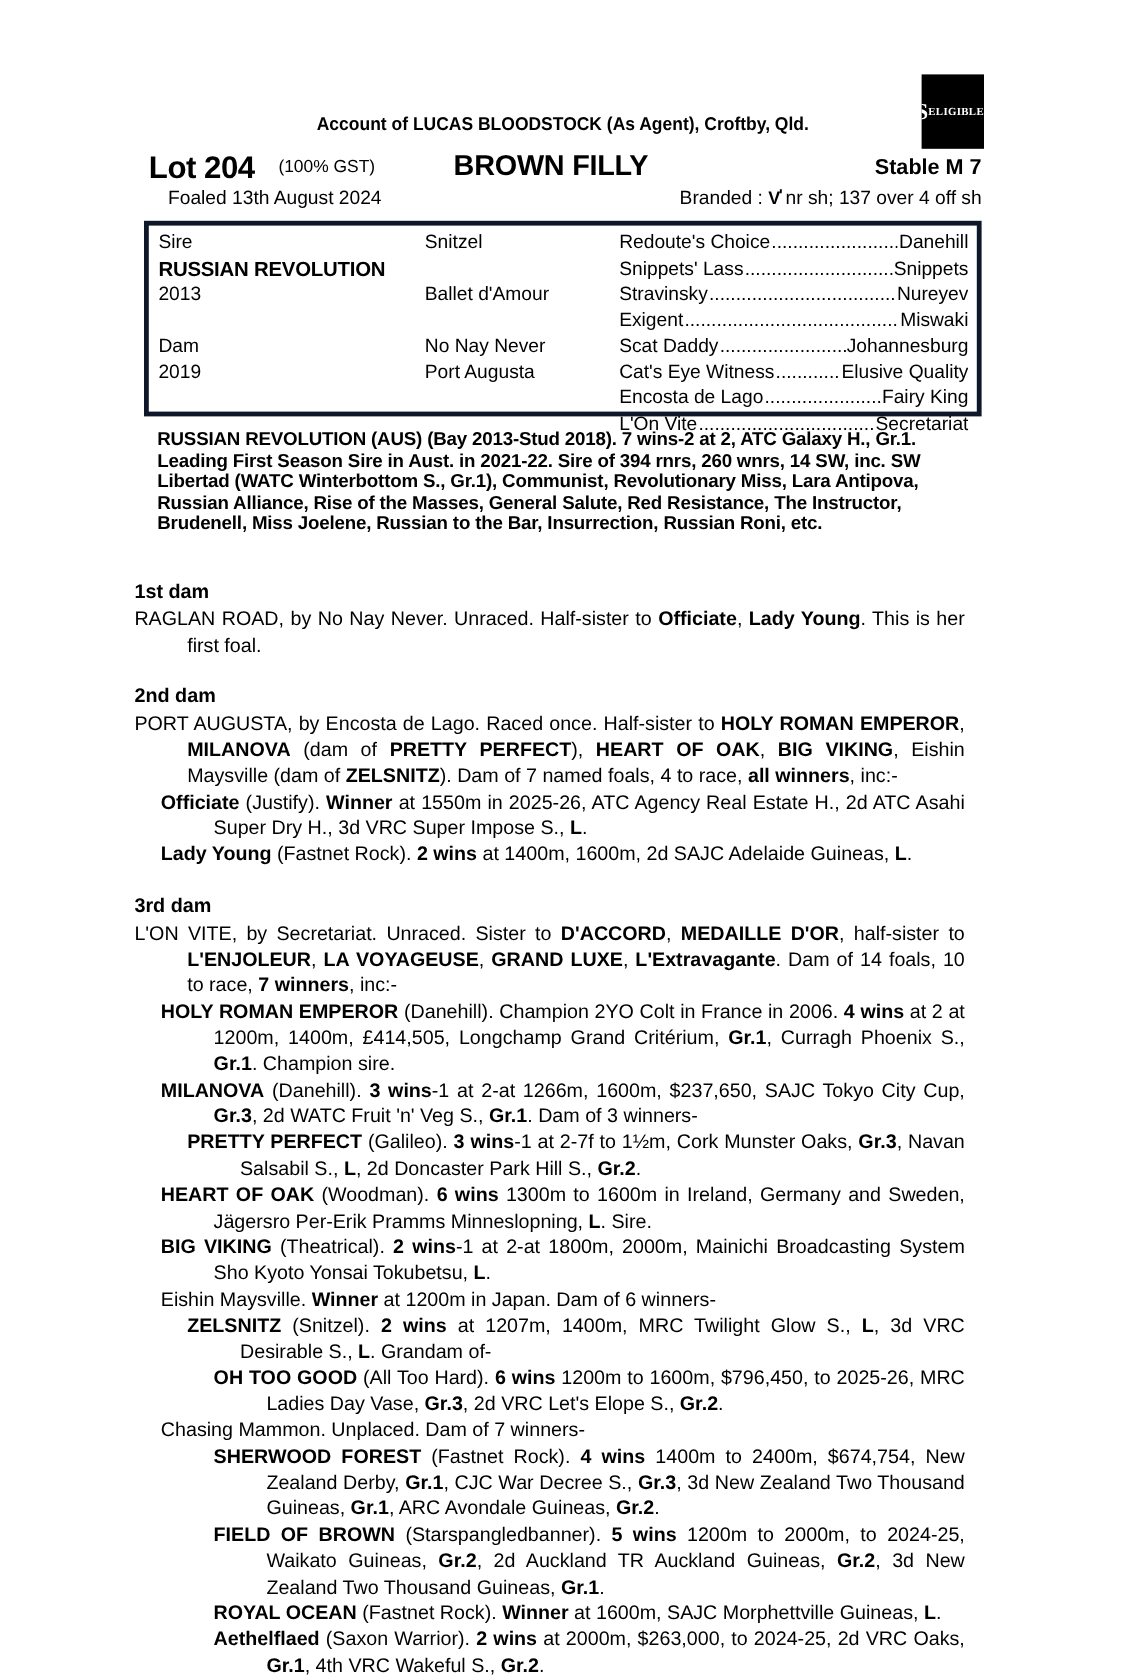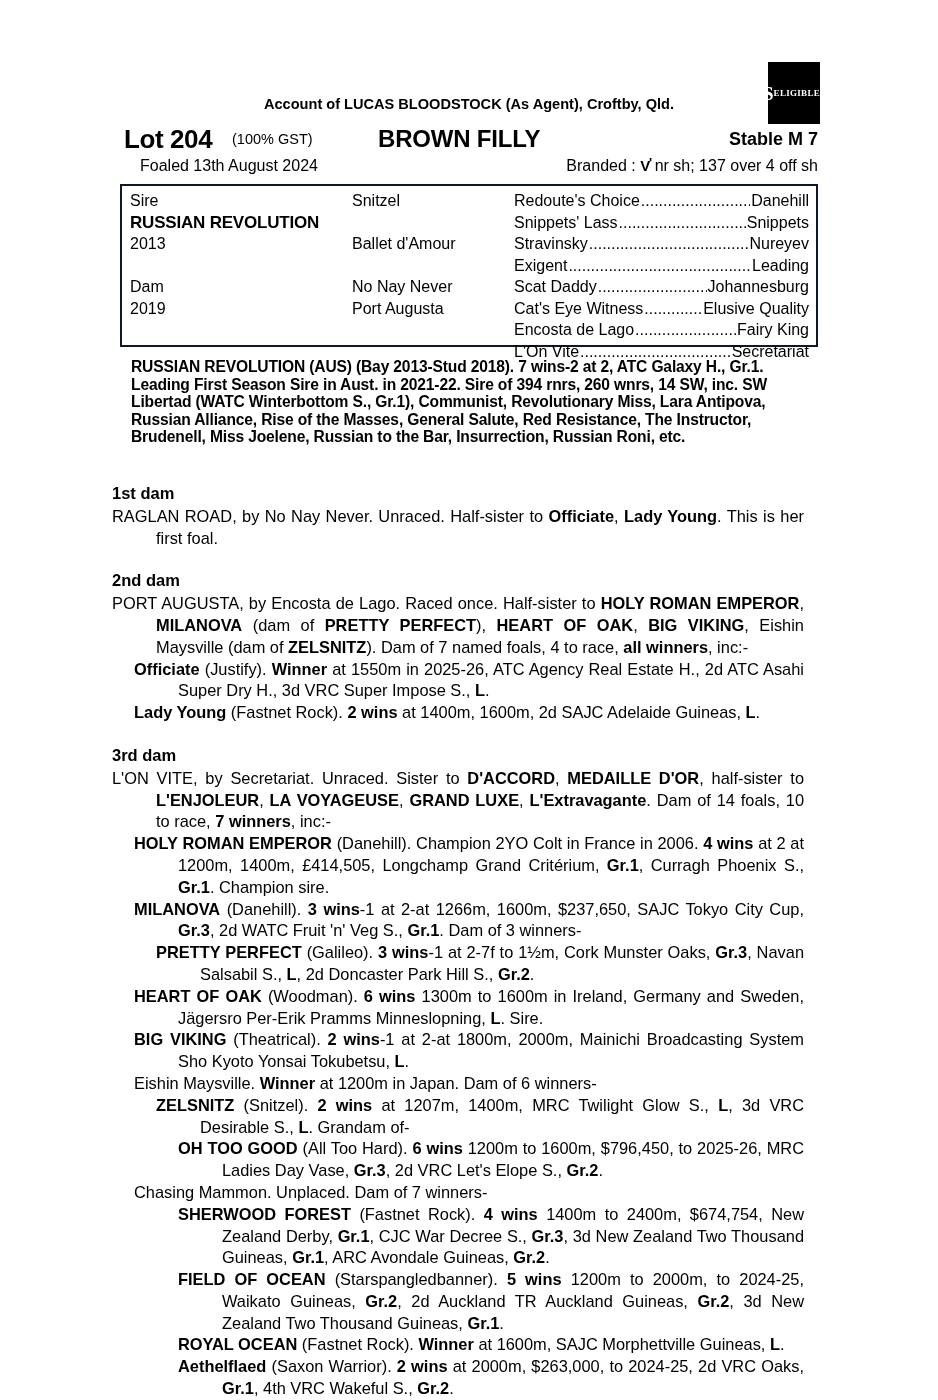--- a/index.html
+++ b/index.html
@@ -125,21 +125,21 @@
     font-size: 13px;
   }
 
   
   .ped-box {
     position: absolute;
     left: 120px;
     top: 184px;
     width: 698px;
     height: 163px;
-    border: 2px solid #0f172a;
+    border: 4px solid #0f172a;
     box-sizing: border-box;
   }
   .ped-inner {
     position: relative;
     width: 100%;
     height: 100%;
     padding: 3px 0 0 0;
     box-sizing: border-box;
   }
   .ped-left {
@@ -319,21 +319,21 @@
             <div class="dotline">
               <span class="nm">Stravinsky</span>
               <span class="dots"></span>
               <span class="vl">Nureyev</span>
             </div>
           </div>
           <div class="ped-line">
             <div class="dotline">
               <span class="nm">Exigent</span>
               <span class="dots"></span>
-              <span class="vl">Leading</span>
+              <span class="vl">Miswaki</span>
             </div>
           </div>
           <div class="ped-line">
             <div class="dotline">
               <span class="nm">Scat Daddy</span>
               <span class="dots"></span>
               <span class="vl">Johannesburg</span>
             </div>
           </div>
           <div class="ped-line">
@@ -377,18 +377,18 @@
       <p class="blk ind2"><b>HOLY ROMAN EMPEROR</b> (Danehill). Champion 2YO Colt in France in 2006. <b>4 wins</b> at 2 at 1200m, 1400m, £414,505, Longchamp Grand Critérium, <b>Gr.1</b>, Curragh Phoenix S., <b>Gr.1</b>. Champion sire.</p>
       <p class="blk ind2"><b>MILANOVA</b> (Danehill). <b>3 wins</b>-1 at 2-at 1266m, 1600m, $237,650, SAJC Tokyo City Cup, <b>Gr.3</b>, 2d WATC Fruit 'n' Veg S., <b>Gr.1</b>. Dam of 3 winners-</p>
       <p class="blk ind3"><b>PRETTY PERFECT</b> (Galileo). <b>3 wins</b>-1 at 2-7f to 1½m, Cork Munster Oaks, <b>Gr.3</b>, Navan Salsabil S., <b>L</b>, 2d Doncaster Park Hill S., <b>Gr.2</b>.</p>
       <p class="blk ind2"><b>HEART OF OAK</b> (Woodman). <b>6 wins</b> 1300m to 1600m in Ireland, Germany and Sweden, Jägersro Per-Erik Pramms Minneslopning, <b>L</b>. Sire.</p>
       <p class="blk ind2"><b>BIG VIKING</b> (Theatrical). <b>2 wins</b>-1 at 2-at 1800m, 2000m, Mainichi Broadcasting System Sho Kyoto Yonsai Tokubetsu, <b>L</b>.</p>
       <p class="blk ind2">Eishin Maysville. <b>Winner</b> at 1200m in Japan. Dam of 6 winners-</p>
       <p class="blk ind3"><b>ZELSNITZ</b> (Snitzel). <b>2 wins</b> at 1207m, 1400m, MRC Twilight Glow S., <b>L</b>, 3d VRC Desirable S., <b>L</b>. Grandam of-</p>
       <p class="blk ind4"><b>OH TOO GOOD</b> (All Too Hard). <b>6 wins</b> 1200m to 1600m, $796,450, to 2025-26, MRC Ladies Day Vase, <b>Gr.3</b>, 2d VRC Let's Elope S., <b>Gr.2</b>.</p>
       <p class="blk ind2">Chasing Mammon. Unplaced. Dam of 7 winners-</p>
       <p class="blk ind4"><b>SHERWOOD FOREST</b> (Fastnet Rock). <b>4 wins</b> 1400m to 2400m, $674,754, New Zealand Derby, <b>Gr.1</b>, CJC War Decree S., <b>Gr.3</b>, 3d New Zealand Two Thousand Guineas, <b>Gr.1</b>, ARC Avondale Guineas, <b>Gr.2</b>.</p>
-      <p class="blk ind4"><b>FIELD OF OCEAN</b> (Starspangledbanner). <b>5 wins</b> 1200m to 2000m, to 2024-25, Waikato Guineas, <b>Gr.2</b>, 2d Auckland TR Auckland Guineas, <b>Gr.2</b>, 3d New Zealand Two Thousand Guineas, <b>Gr.1</b>.</p>
+      <p class="blk ind4"><b>FIELD OF BROWN</b> (Starspangledbanner). <b>5 wins</b> 1200m to 2000m, to 2024-25, Waikato Guineas, <b>Gr.2</b>, 2d Auckland TR Auckland Guineas, <b>Gr.2</b>, 3d New Zealand Two Thousand Guineas, <b>Gr.1</b>.</p>
       <p class="blk ind4"><b>ROYAL OCEAN</b> (Fastnet Rock). <b>Winner</b> at 1600m, SAJC Morphettville Guineas, <b>L</b>.</p>
       <p class="blk ind4"><b>Aethelflaed</b> (Saxon Warrior). <b>2 wins</b> at 2000m, $263,000, to 2024-25, 2d VRC Oaks, <b>Gr.1</b>, 4th VRC Wakeful S., <b>Gr.2</b>.</p>
     </div>
 
 </div>
 
 </body></html>

